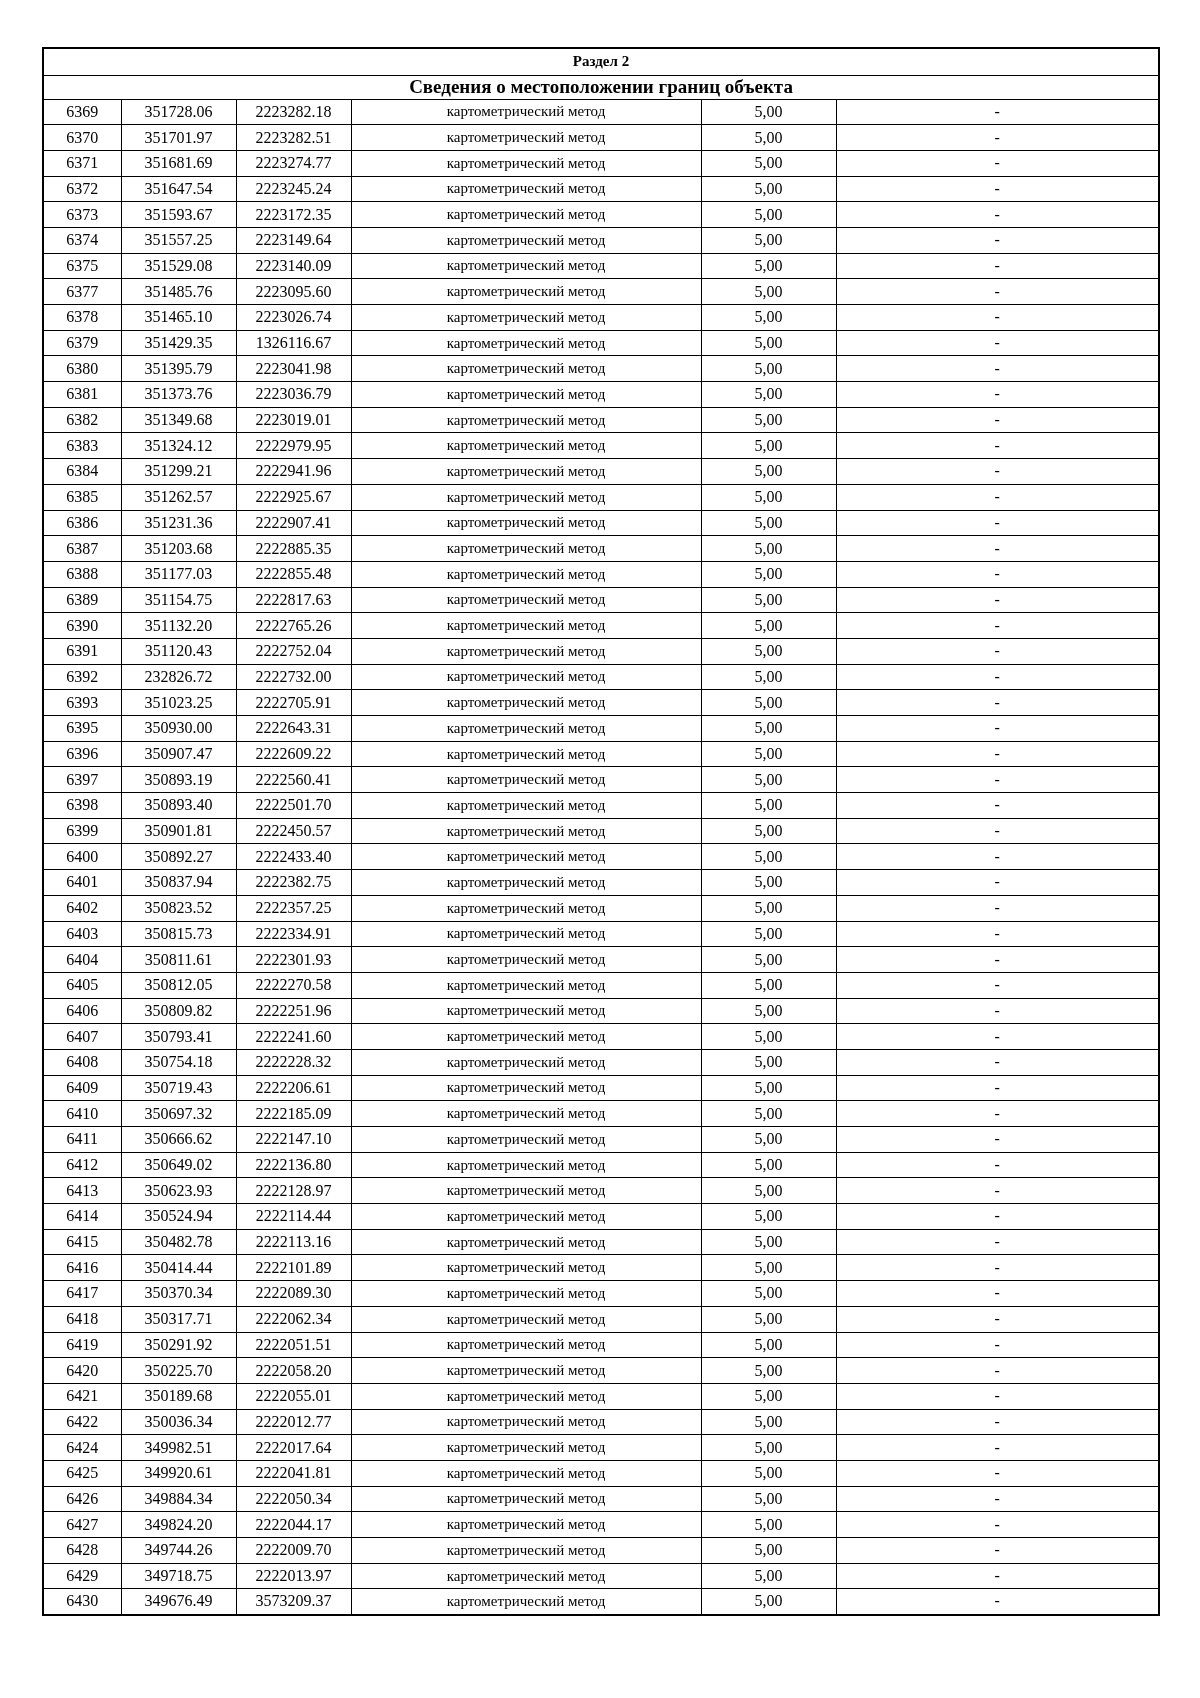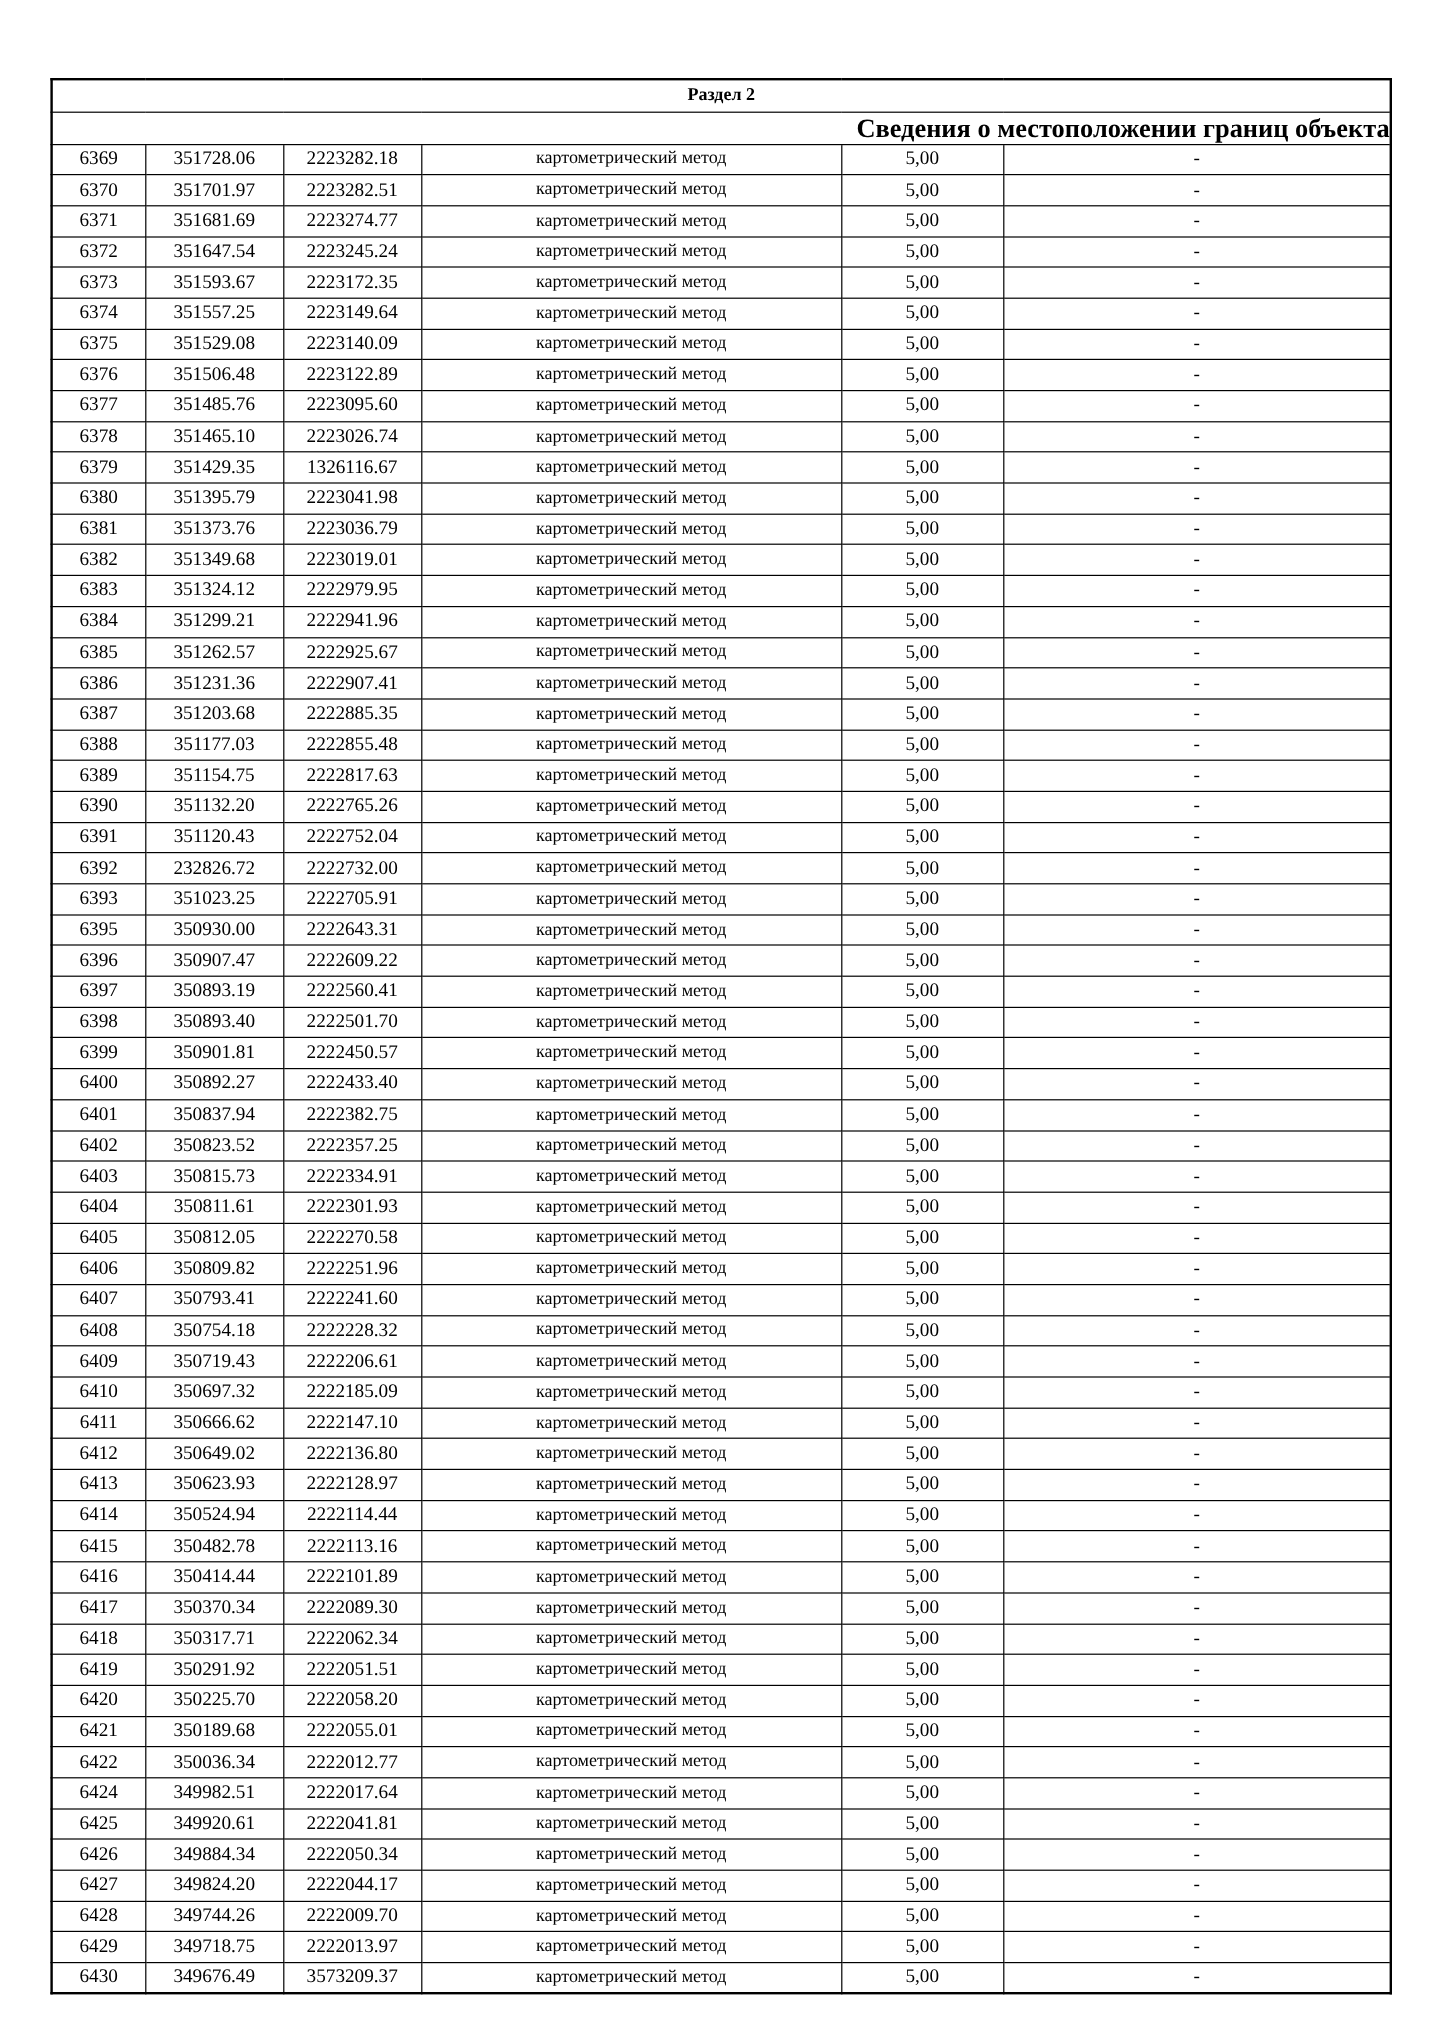--- a/index.html
+++ b/index.html
@@ -4,21 +4,21 @@
 <style>
   * { margin: 0; padding: 0; box-sizing: border-box; }
   html, body {
     width: 1200px;
     background: #ffffff;
     color: #000000;
     font-family: "Liberation Serif", serif;
   }
   body { height: 1698px; overflow: hidden; }
   .page {
-    padding: 65px 42px 0 42px;
+    padding: 47px 42px 0 42px;
   }
   table.doc-table {
     width: 1116px;
     border-collapse: collapse;
     table-layout: fixed;
     border: 2px solid #000;
   }
   td {
     border: 1px solid #000;
     text-align: center;
@@ -26,23 +26,22 @@
     overflow: hidden;
     white-space: nowrap;
   }
   .section-title {
     font-weight: bold;
     font-size: 15px;
     height: 27px;
   }
   .doc-title {
     font-weight: bold;
-    font-size: 22px;
+    font-size: 19px;
     height: 24px;
-    text-align: right;
   }
   tbody td {
     height: 25.7px;
     font-size: 16px;
     padding: 0 2px;
   }
   td.c-m { font-size: 15px; }
 </style>
 </head>
 <body>
@@ -122,28 +121,20 @@
 
   <tr>
     <td class="c-n">6375</td>
     <td class="c-x">351529.08</td>
     <td class="c-y">2223140.09</td>
     <td class="c-m">картометрический метод</td>
     <td class="c-p">5,00</td>
     <td class="c-d">-</td>
   </tr>
 
-  <tr>
-    <td class="c-n">6376</td>
-    <td class="c-x">351506.48</td>
-    <td class="c-y">2223122.89</td>
-    <td class="c-m">картометрический метод</td>
-    <td class="c-p">5,00</td>
-    <td class="c-d">-</td>
-  </tr>
 
   <tr>
     <td class="c-n">6377</td>
     <td class="c-x">351485.76</td>
     <td class="c-y">2223095.60</td>
     <td class="c-m">картометрический метод</td>
     <td class="c-p">5,00</td>
     <td class="c-d">-</td>
   </tr>
 

